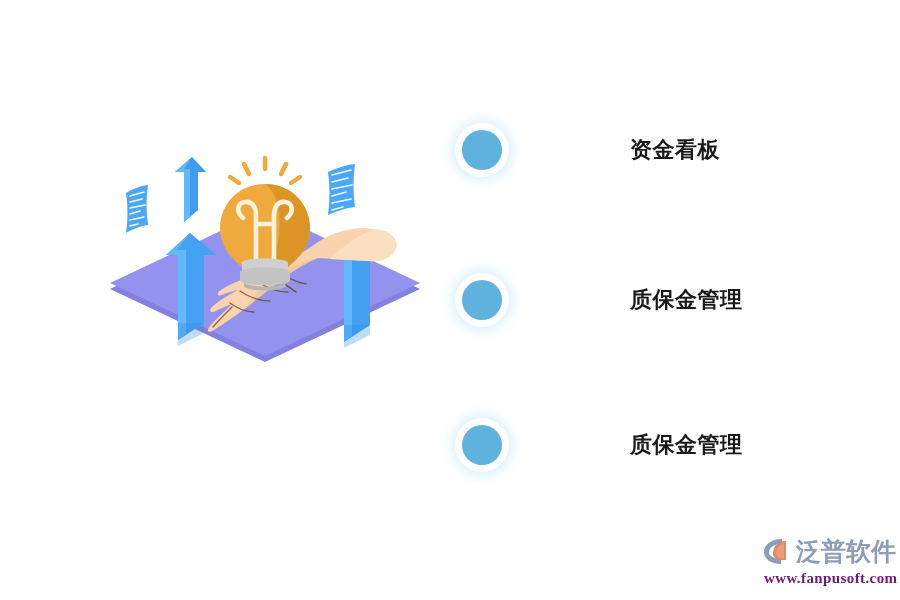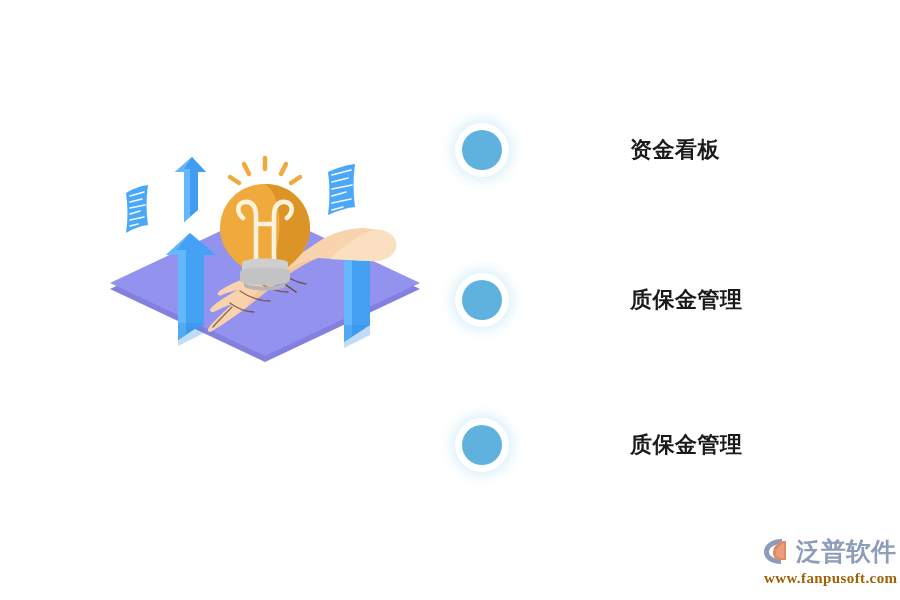--- a/index.html
+++ b/index.html
@@ -90,21 +90,21 @@
     color:#8d9cb8;
     line-height:1;
     letter-spacing:0px;
     white-space:nowrap;
   }
   .wm-url {
     margin-top:2px;
     margin-left:2px;
     font-size:15px;
     font-weight:bold;
-    color:#a16207;
+    color:#701a75;
     font-family:"Liberation Serif","DejaVu Serif",serif;
     letter-spacing:0.4px;
     white-space:nowrap;
   }
 </style>
 </head>
 <body>
 
 <div class="stage">
 

